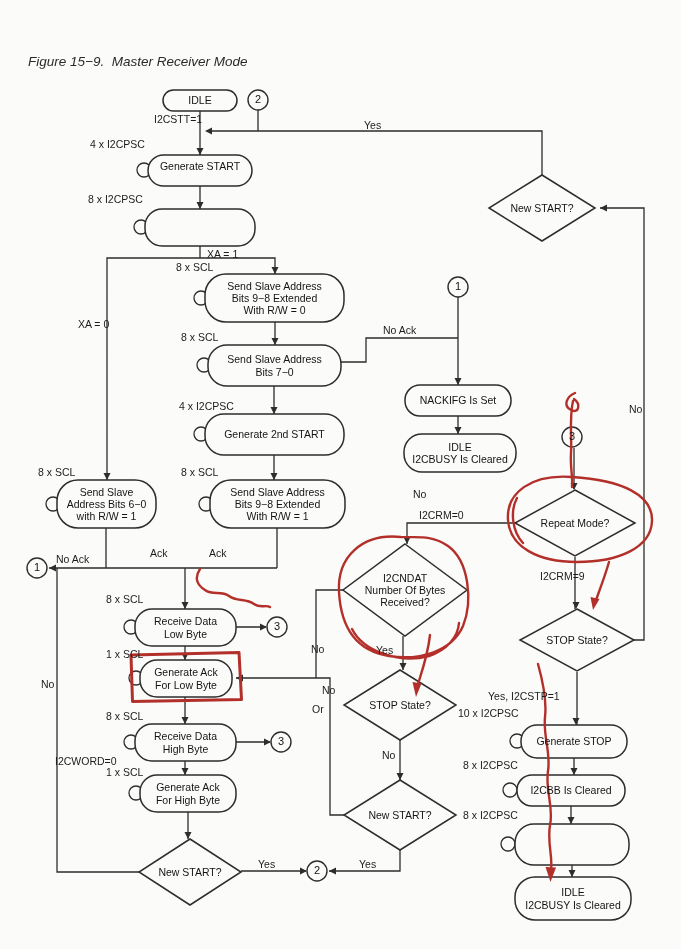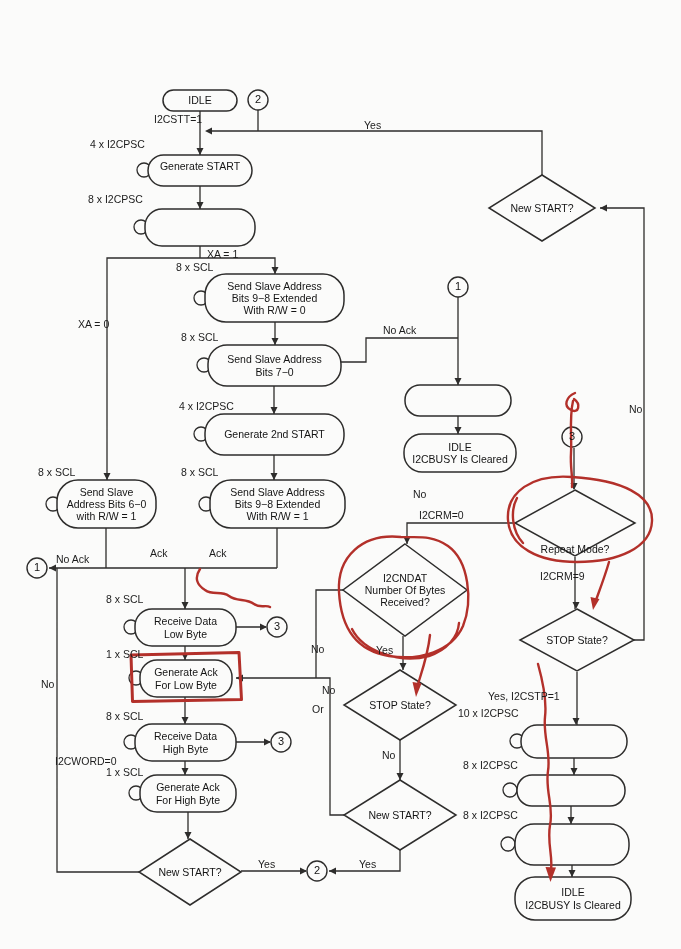--- a/index.html
+++ b/index.html
@@ -12,20 +12,21 @@
   .node{position:absolute;display:flex;align-items:center;justify-content:center;text-align:center;
         font-size:10.5px;line-height:1.16;color:#141414;white-space:pre-line;}
   .num{position:absolute;width:20px;text-align:center;font-size:11px;color:#141414;}
   .chart-svg{position:absolute;left:0;top:0;}
 </style>
 </head>
 <body>
 
 <div class="page">
 
+  <div class="fig-title">Figure 15−9.  Master Receiver Mode</div>
 
   <svg class="chart-svg" width="681" height="949" viewBox="0 0 681 949">
 
     <path fill="none" stroke="#2e2d2c" stroke-width="1.3" d="M200,111 V155 M542,175 V131 H207 M258,110 V131 M200,186 V209
          M200,246 V258 H275 V274 M200,258 H107 V480
          M275,322 V345 M341,362 H366 V338 H458 M458,297 V385 M458,416 V434
          M274,386 V414 M274,455 V480 M277,528 V568 M106,528 V568
          M277,568 H49 M185,568 V609 M139,872 H57 V568
          M236,627 H266 M185,646 V660 M185,697 V724 M236,742 H270 M185,761 V775
          M188,812 V839 M241,871 H306 M400,850 V871 H329 M400,740 V780
@@ -137,26 +138,29 @@
 Address Bits 6−0
 with R/W = 1</div>
   <div class="node" style="left:135px;top:609px;width:101px;height:37px">Receive Data
 Low Byte</div>
   <div class="node" style="left:140px;top:660px;width:92px;height:37px">Generate Ack
 For Low Byte</div>
   <div class="node" style="left:135px;top:724px;width:101px;height:37px">Receive Data
 High Byte</div>
   <div class="node" style="left:140px;top:775px;width:96px;height:37px">Generate Ack
 For High Byte</div>
+  <div class="node" style="left:405px;top:385px;width:106px;height:31px">NACKIFG Is Set</div>
   <div class="node" style="left:404px;top:434px;width:112px;height:38px">IDLE
 I2CBUSY Is Cleared</div>
+  <div class="node" style="left:521px;top:725px;width:106px;height:33px">Generate STOP</div>
+  <div class="node" style="left:517px;top:775px;width:108px;height:31px">I2CBB Is Cleared</div>
   <div class="node" style="left:515px;top:877px;width:116px;height:43px">IDLE
 I2CBUSY Is Cleared</div>
   <div class="node" style="left:489px;top:175px;width:106px;height:66px">New START?</div>
-  <div class="node" style="left:515px;top:516px;width:120px;height:66px">Repeat Mode?</div>
+  <div class="node" style="left:515px;top:490px;width:120px;height:66px">Repeat Mode?</div>
   <div class="node" style="left:343px;top:544px;width:124px;height:92px">I2CNDAT
 Number Of Bytes
 Received?</div>
   <div class="node" style="left:520px;top:609px;width:114px;height:62px">STOP State?</div>
   <div class="node" style="left:344px;top:670px;width:112px;height:70px">STOP State?</div>
   <div class="node" style="left:344px;top:780px;width:112px;height:70px">New START?</div>
   <div class="node" style="left:139px;top:839px;width:102px;height:66px">New START?</div>
 
   <div class="num" style="left:248px;top:93px">2</div>
   <div class="num" style="left:448px;top:280px">1</div>

